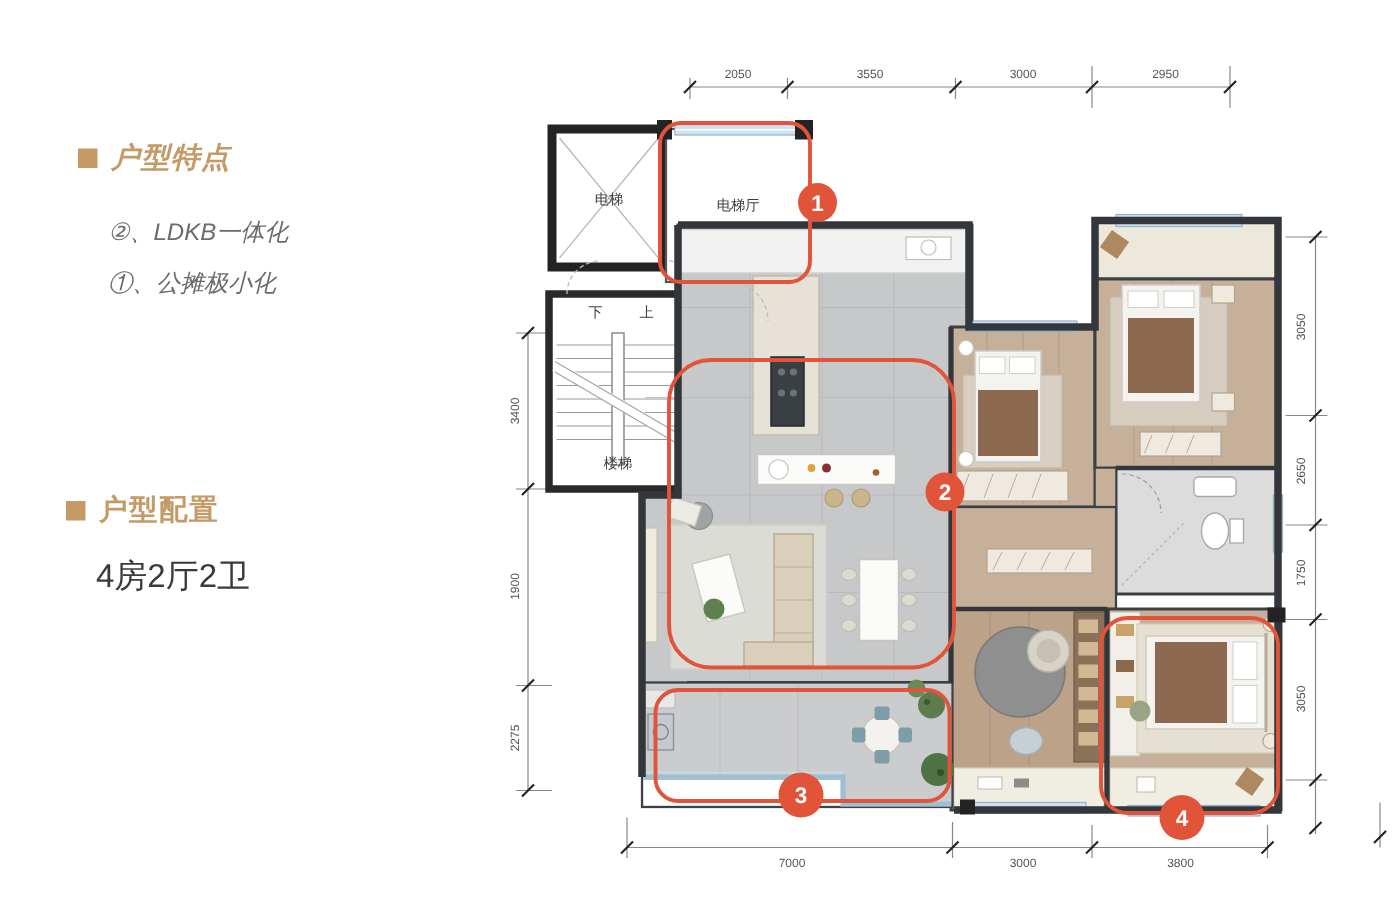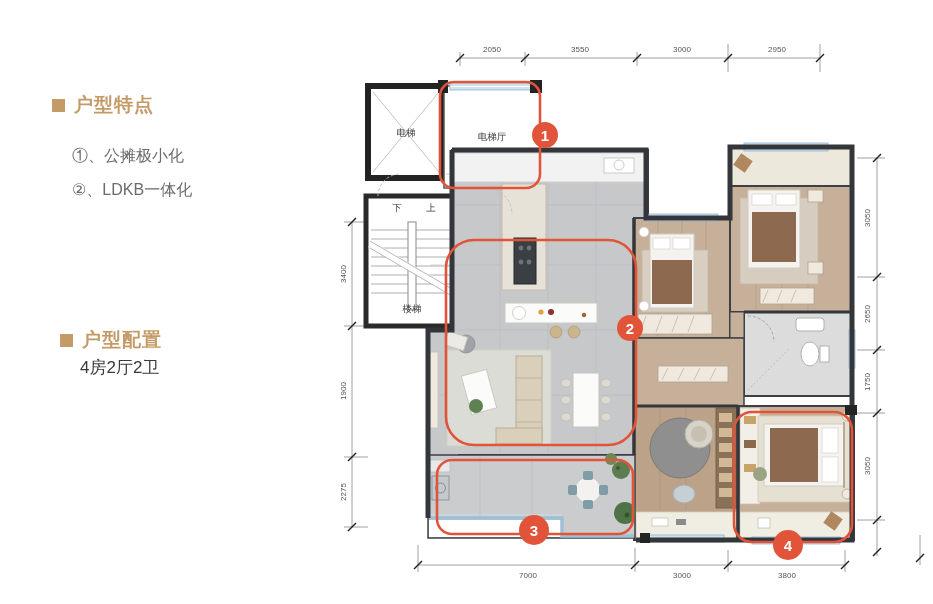--- a/index.html
+++ b/index.html
@@ -1,43 +1,43 @@
 <!DOCTYPE html>
 <html><head>
 <meta charset="utf-8">
 <style>
   html,body{margin:0;padding:0;background:#fff;}
   .stage{position:relative;width:933px;height:604px;background:#fff;overflow:hidden;
          font-family:"Liberation Sans", sans-serif;}
-  .panel{position:absolute;left:52px;top:92px;width:260px;}
+  .panel{position:absolute;left:52px;top:92px;width:260px;font-style:italic;}
   .sec-title{display:flex;align-items:center;gap:9px;font-size:19px;font-weight:bold;
              color:#c49a66;letter-spacing:1px;}
   .bullet-sq{width:13px;height:13px;background:#c49a66;flex:0 0 13px;}
   .feature-list{margin:28px 0 0 20px;padding:0;list-style:none;}
   .feature-list li{font-size:16px;color:#6b6b6b;margin-bottom:15px;line-height:19px;}
-  .panel2{position:absolute;left:60px;top:327px;width:260px;}
-  .config-value{margin:3px 0 0 20px;font-size:17px;color:#3a3a3a;font-weight:500;}
+  .panel2{position:absolute;left:44px;top:327px;width:260px;}
+  .config-value{margin:16px 0 0 20px;font-size:22px;color:#3a3a3a;font-weight:500;}
   svg{position:absolute;left:0;top:0;}
   .dimtxt{font-size:8px;fill:#555;}
   .roomtxt{font-size:9.5px;fill:#3c3c3c;}
   .badgetxt{font-size:15px;font-weight:bold;fill:#fff;}
 </style>
 </head>
 <body>
 
 <div class="stage">
 
   <div class="panel">
     <div class="sec-title">
       <span class="bullet-sq"></span>
       <span>户型特点</span>
     </div>
     <ul class="feature-list">
+      <li>②、LDKB一体化</li>
       <li>①、公摊极小化</li>
-      <li>②、LDKB一体化</li>
     </ul>
   </div>
 
   <div class="panel2">
     <div class="sec-title">
       <span class="bullet-sq"></span>
       <span>户型配置</span>
     </div>
     <div class="config-value">4房2厅2卫</div>
   </div>

